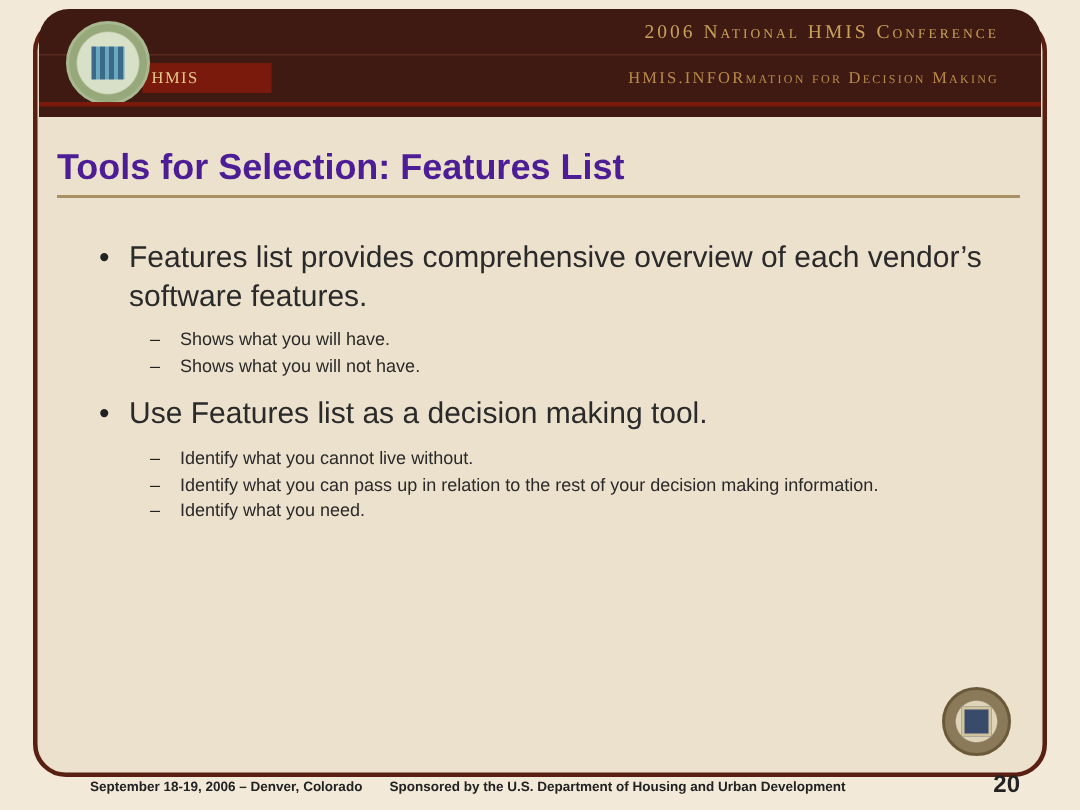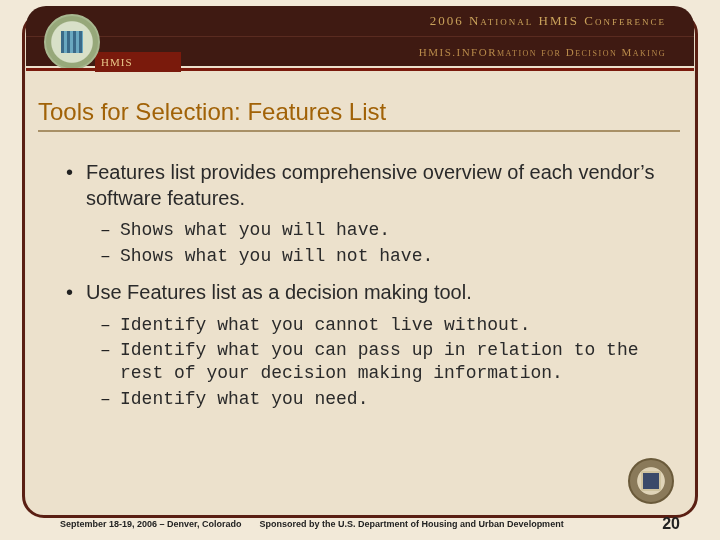--- a/index.html
+++ b/index.html
@@ -29,21 +29,21 @@
     border-radius: 22px;
     background: #ece1cc;
     box-shadow: 0 1px 2px rgba(0,0,0,0.08) inset;
   }
   
   .header-bar {
     position: absolute;
     left: 26px;
     right: 26px;
     top: 6px;
-    height: 60px;
+    height: 72px;
     background: #3f1a12;
     border-top-left-radius: 20px;
     border-top-right-radius: 20px;
   }
   .header-top {
     height: 30px;
     display: flex;
     align-items: center;
     justify-content: flex-end;
     padding-right: 28px;
@@ -91,42 +91,42 @@
     left: 26px;
     right: 26px;
     top: 68px;
     height: 3px;
     background: #7a1a0c;
   }
   
   .ribbon {
     position: absolute;
     left: 95px;
-    top: 52px;
+    top: 42px;
     width: 80px;
     height: 20px;
     background: #7a1a0c;
     color: #e8c88a;
     font-family: "Times New Roman", serif;
     font-size: 11px;
     letter-spacing: 1px;
     display:flex; align-items:center; padding-left:6px;
   }
   .content {
     position: absolute;
     left: 38px;
     right: 40px;
     top: 98px;
     bottom: 60px;
     color: #2a2a2a;
   }
   .title {
-    font-weight: normal;
+    font-weight: bold;
     font-size: 24px;
-    color: #a16207;
+    color: #4c1d95;
     margin-bottom: 2px;
   }
   .title-rule {
     height: 2px;
     background: #a89066;
     margin: 4px 0 28px 0;
   }
   ul.lvl1 {
     margin: 12px;
     padding-left: 36px;
@@ -147,24 +147,23 @@
     color: #222;
     font-size: 20px;
   }
   ul.lvl2 {
     margin: 8px 0 12px 0;
     padding-left: 34px;
     list-style: none;
   }
   ul.lvl2 > li {
     position: relative;
-    font-size: 18px;
+    font-size: 12px;
     line-height: 1.3;
     margin-bottom: 2px;
-    font-family: Liberation Mono, monospace;
   }
   ul.lvl2 > li::before {
     content: "–";
     position: absolute;
     left: -20px;
     top: 0;
     color: #222;
   }
   .footer {
     position: absolute;

